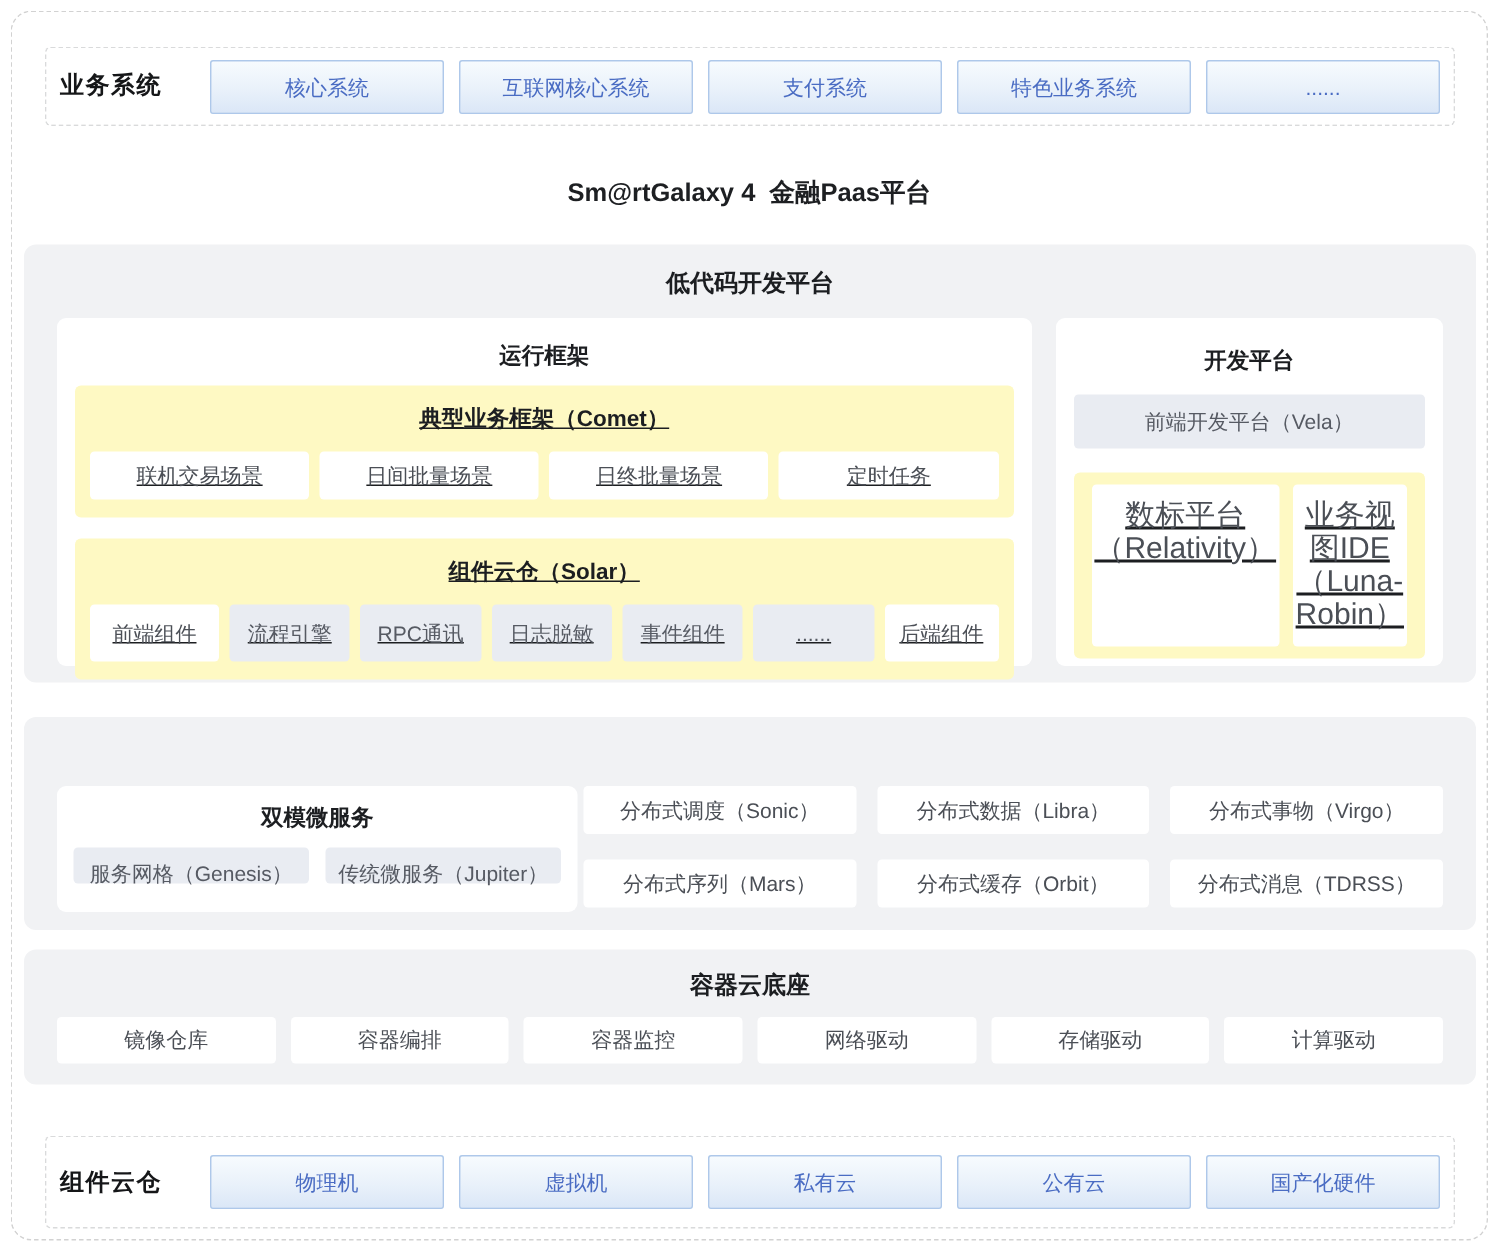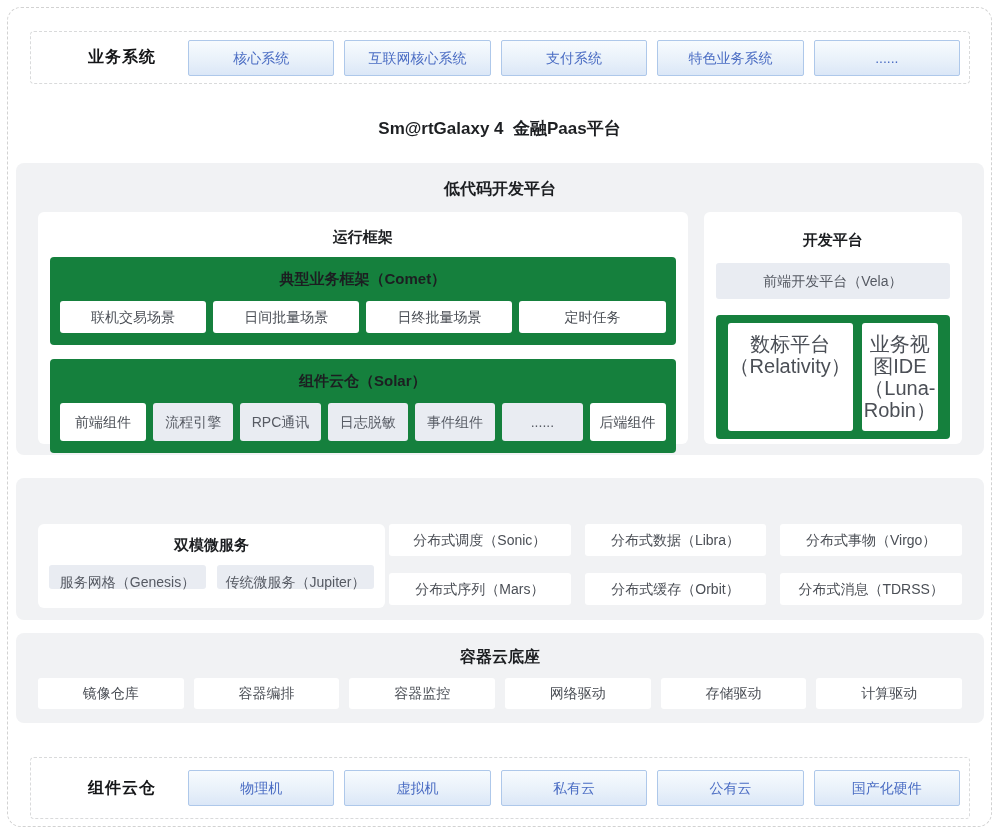--- a/index.html
+++ b/index.html
@@ -6,21 +6,21 @@
   html,body { width:999px; height:836px; background:#fff; }
   body { font-family:"Liberation Sans","DejaVu Sans",sans-serif; color:#1c1e21; position:relative; overflow:hidden; }
   .page { position:absolute; inset:0; }
 
   .outer-dashed { position:absolute; left:7px; top:7px; right:7px; bottom:9px;
     border:1px dashed #d2d2d2; border-radius:14px; }
 
   
   .strip { position:absolute; left:30px; width:940px; border:1px dashed #d9dadb;
     border-radius:4px; display:flex; align-items:center; padding:0 9px; background:#fff; }
-  .strip .strip-label { flex:0 0 100px; font-size:16px; font-weight:bold; color:#151618; letter-spacing:1px;margin-left:48px; }
+  .strip .strip-label { flex:0 0 100px; font-size:16px; font-weight:bold; color:#151618; letter-spacing:1px; }
   .strip .strip-boxes { flex:1; display:flex; gap:10px; }
   .blue-box { flex:1; height:36px; line-height:34px; text-align:center; font-size:14px;
     color:#4a6cc3; border:1px solid #aec8ea; border-radius:2px;
     background:linear-gradient(180deg,#f7fbfe 0%,#e9f1fa 55%,#dbe7f7 100%); }
 
   #biz-row { top:31px; height:53px; }
   #infra-row { top:757px; height:62px; }
 
   .main-title { position:absolute; top:117px; left:0; width:100%; text-align:center;
     font-size:17px; font-weight:bold; color:#1d1f22; white-space:pre; }
@@ -31,21 +31,21 @@
 
   #low-code { top:163px; height:292px; }
   #low-code .sec-title { padding-top:16px; }
   .lc-content { position:absolute; left:22px; right:22px; top:49px; bottom:11px; display:flex; gap:16px; }
 
   .white-panel { background:#fff; border-radius:6px; }
   .panel-title { text-align:center; font-size:15px; font-weight:bold; color:#1c1e21; }
 
   #runtime-panel { flex:1 1 652px; padding:8px 12px 12px; display:flex; flex-direction:column; }
   #runtime-panel .panel-title { margin:8px 0 10px; }
-  .sub-panel { background:#15803d; border-radius:4px; padding:8px 10px 12px; }
+  .sub-panel { background:#fef9c3; border-radius:4px; padding:8px 10px 12px;text-decoration:underline; }
   .sub-title { text-align:center; font-size:15px; font-weight:bold; color:#1c1e21; margin:5px 0 12px; }
   #comet-panel { margin-bottom:14px; }
   .item-row { display:flex; gap:7px; }
   .wbox { background:#fff; border-radius:3px; text-align:center; font-size:14px; color:#4b4f56; }
   .item-row .wbox { flex:1; height:32px; line-height:32px; }
   .gbox { background:#e9ecf2; border-radius:3px; text-align:center; font-size:14px; color:#565a63; }
   #solar-row { align-items:flex-start; }
   #solar-row .wbox { flex:0 0 86px; height:38px; line-height:38px; }
   #solar-row .wbox.last { flex:0 0 76px; }
   #solar-row .gbox { flex:1; height:38px; line-height:38px; }

